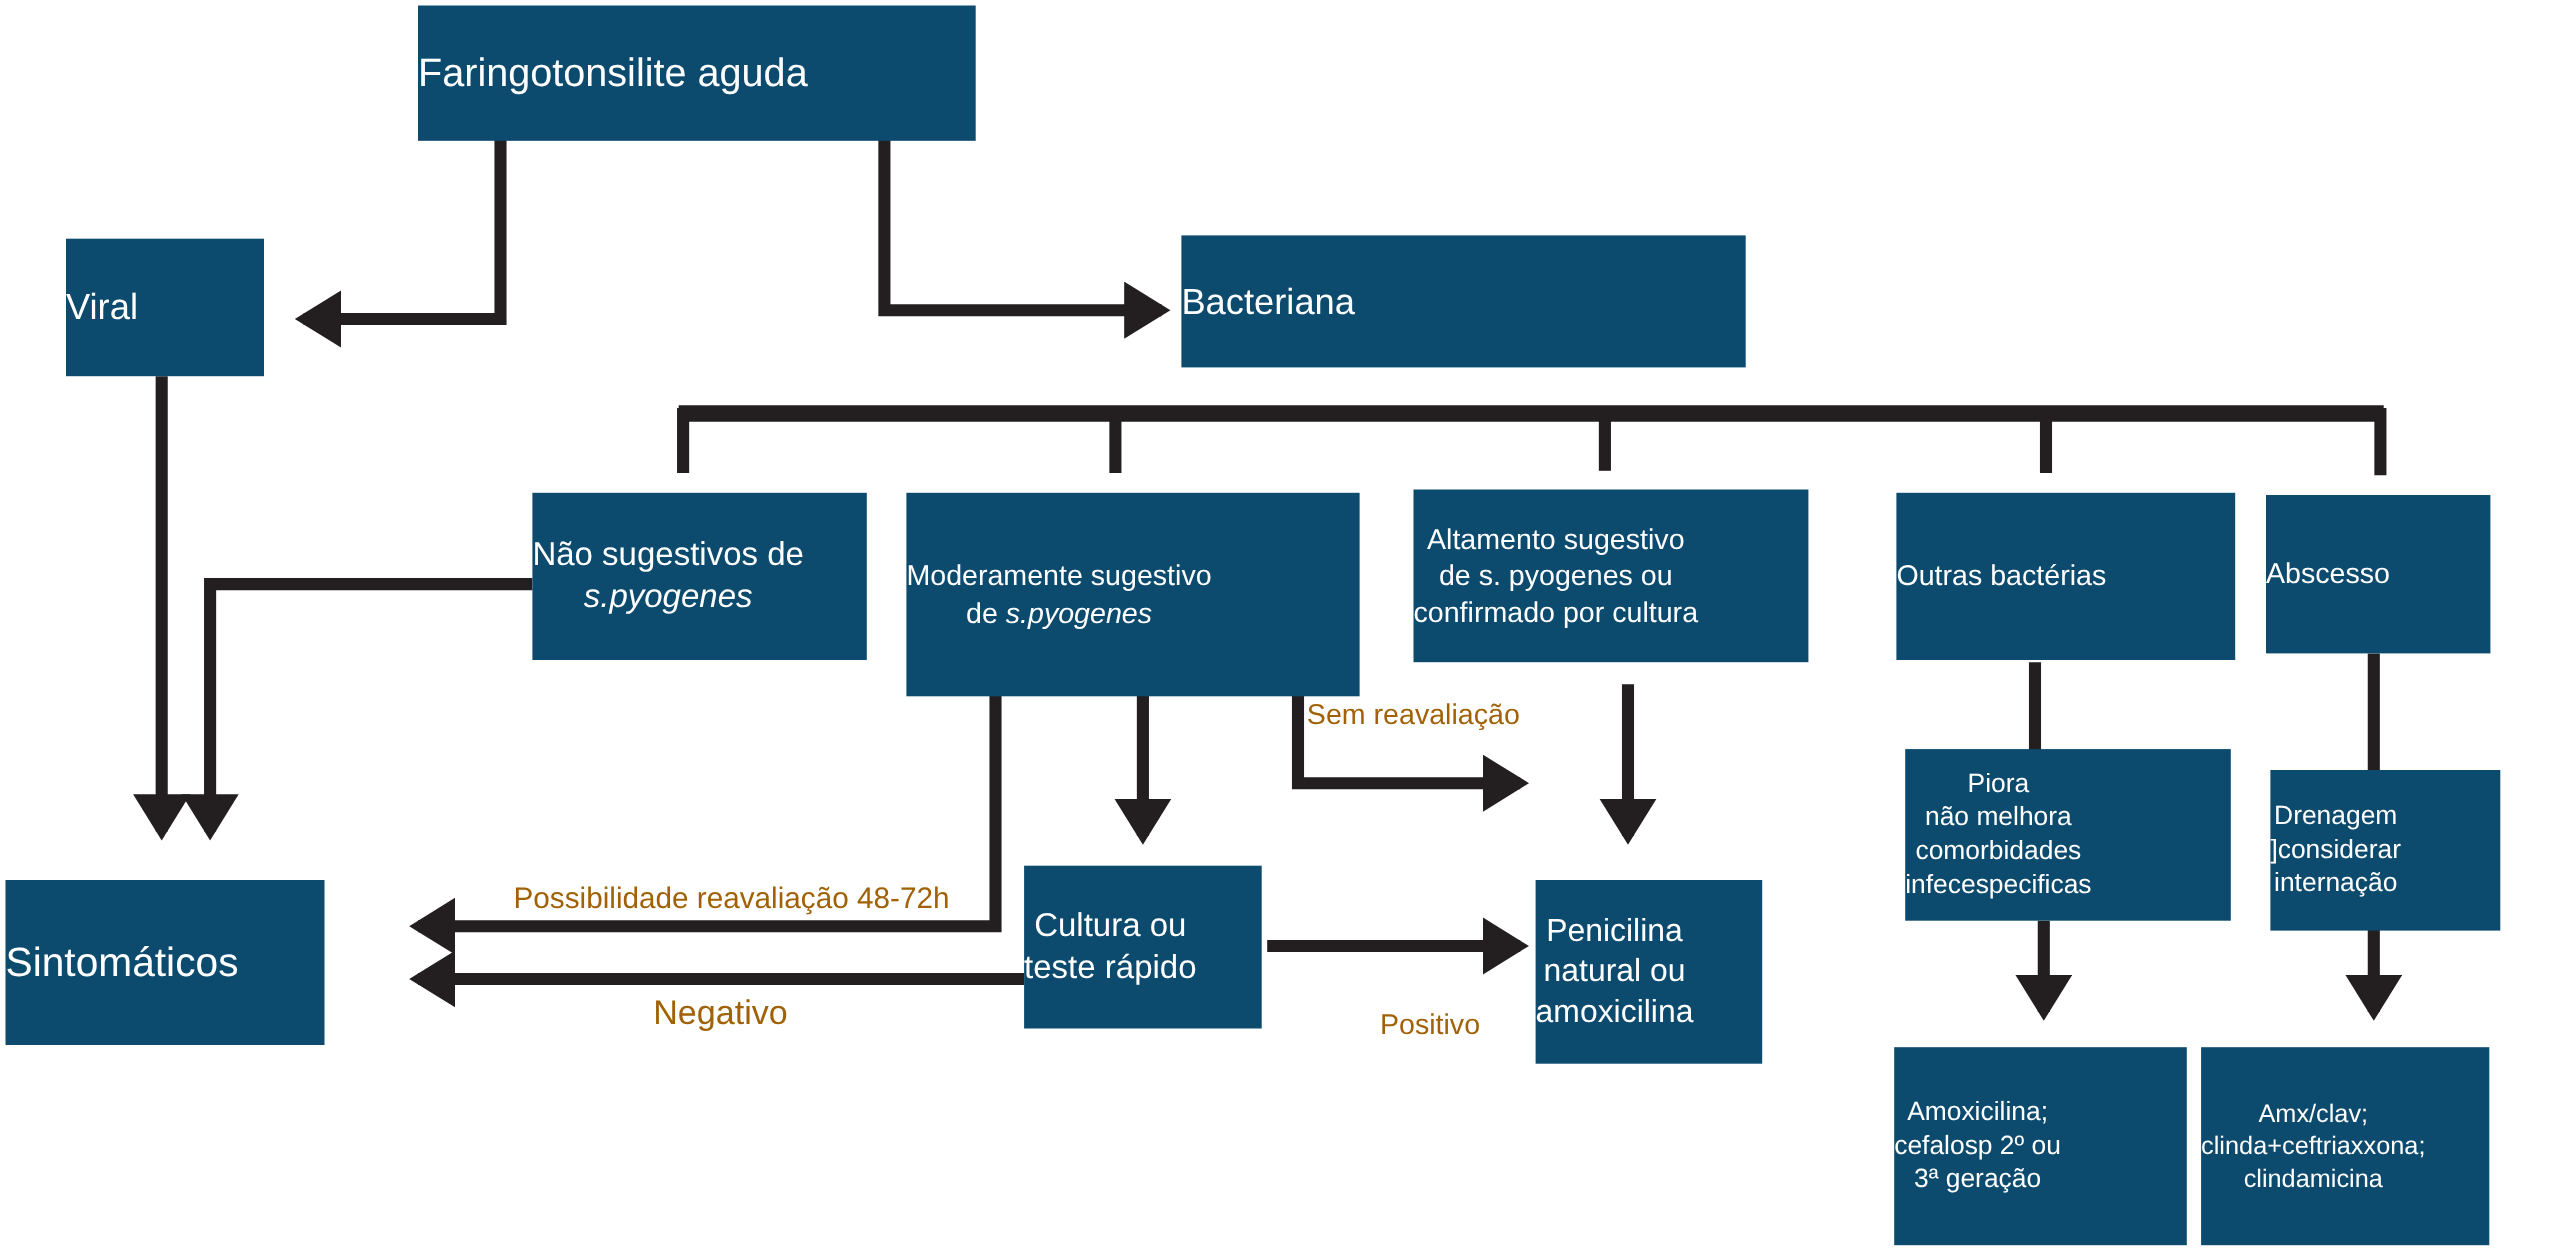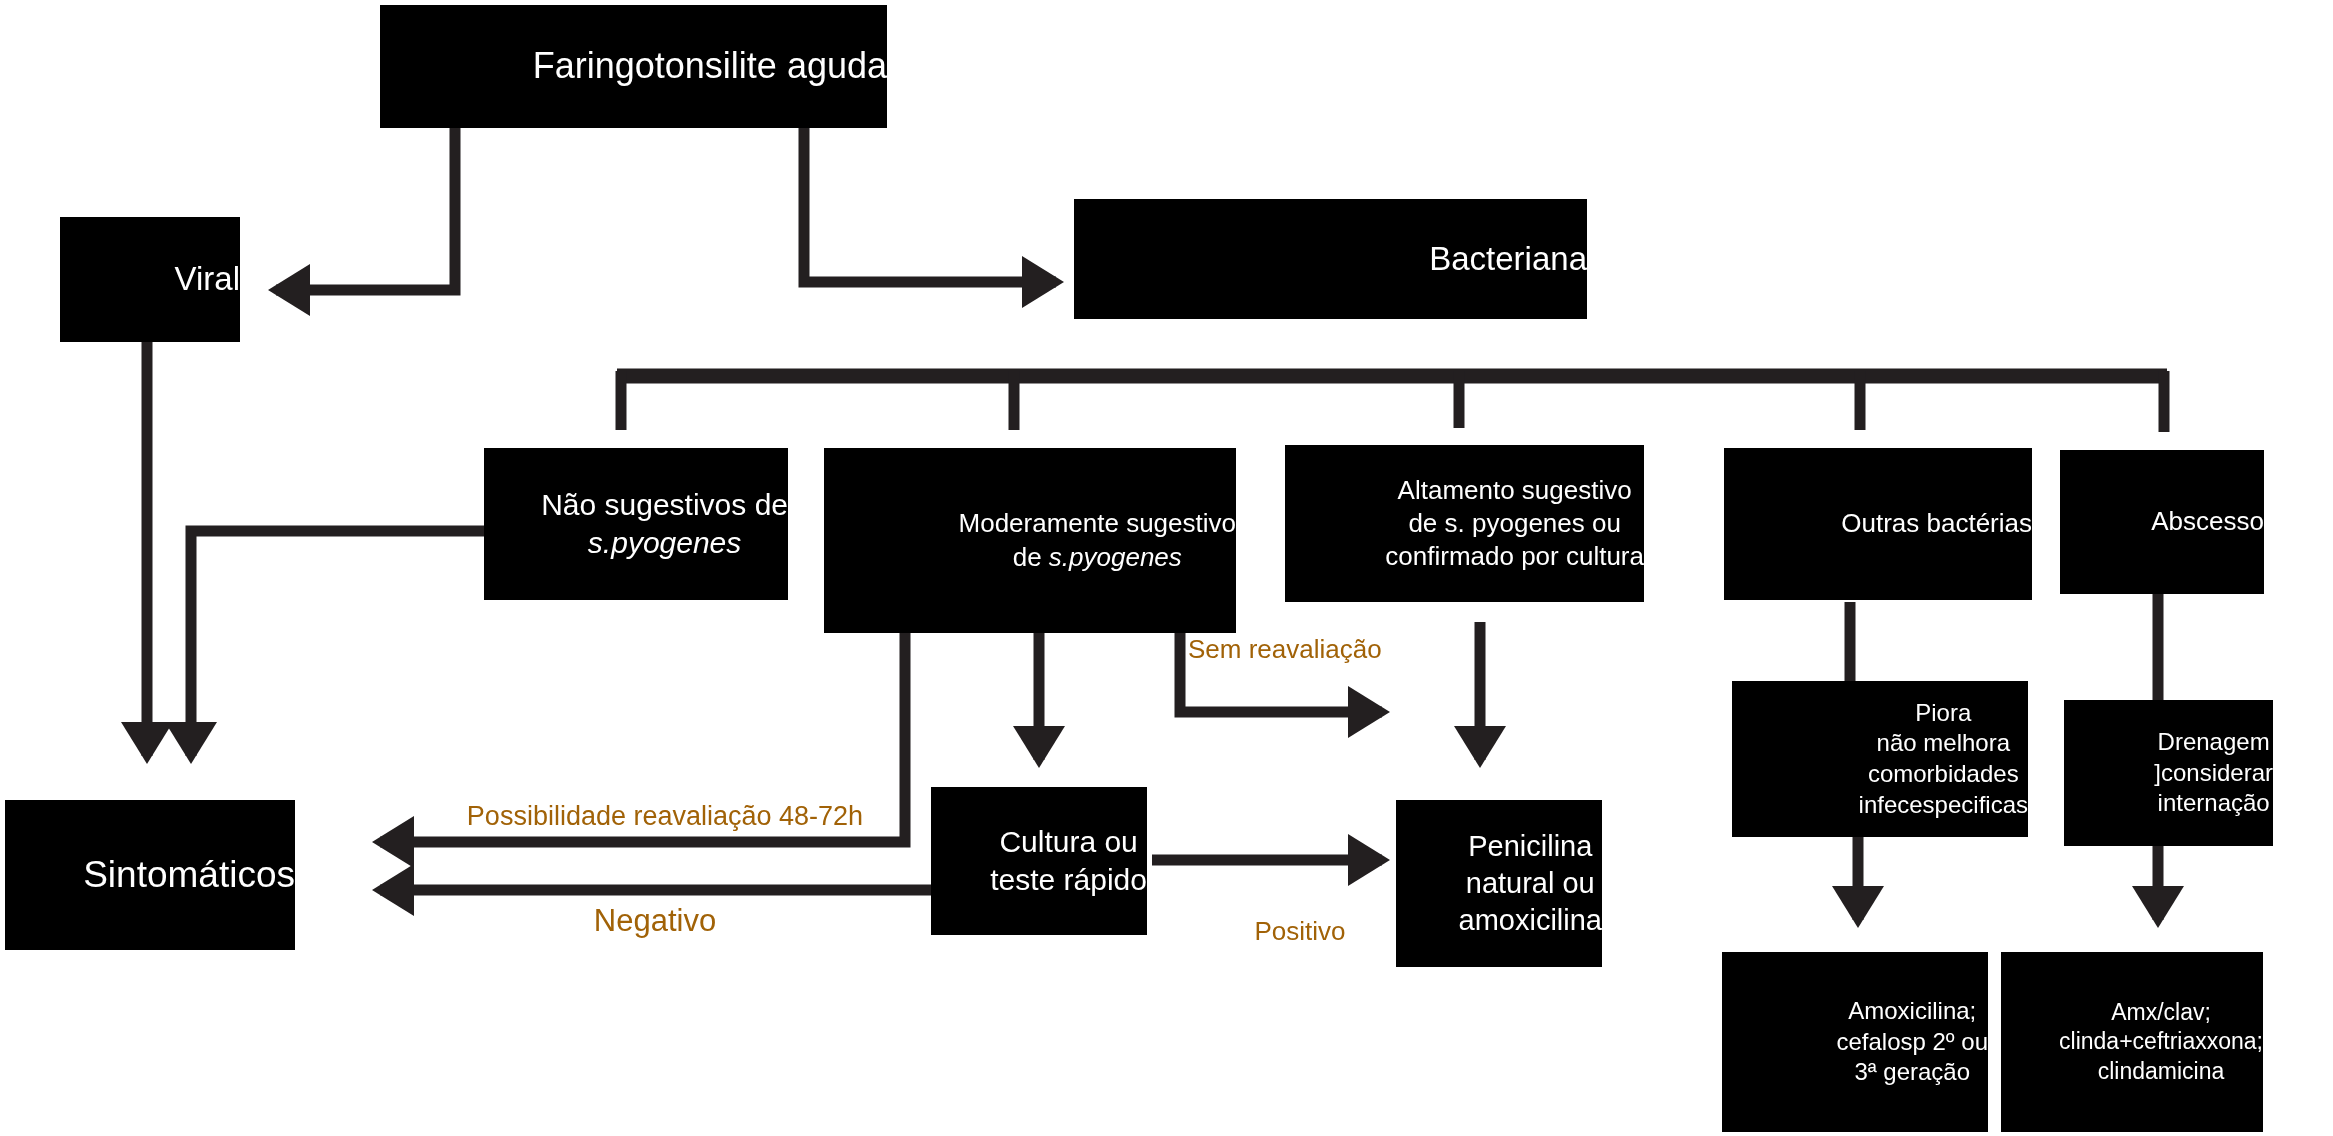--- a/index.html
+++ b/index.html
@@ -6,40 +6,40 @@
   html,body{margin:0;padding:0;background:#ffffff;}
   .canvas{
     position:relative;
     width:2333px;height:1136px;
     background:#ffffff;
     font-family:"Liberation Sans", sans-serif;
     overflow:hidden;
   }
   .node{
     position:absolute;
-    background:#000000;
+    background:#0c4a6e;
     color:#ffffff;
-    display:flex;align-items:center;justify-content:flex-end;
+    display:flex;align-items:center;justify-content:flex-start;
     text-align:center;
     line-height:1.28;
     box-sizing:border-box;
   }
   .node i{font-style:italic;}
   .edge-label{
     position:absolute;
     color:#a16207;
     text-align:center;
     white-space:nowrap;
   }
   #connectors{position:absolute;left:0;top:0;}
 
   
   #n-faringotonsilite{left:380px;top:5px;width:507px;height:123px;font-size:36px;}
   #n-viral{left:60px;top:217px;width:180px;height:125px;font-size:33px;}
-  #n-bacteriana{left:1074px;top:199px;width:513px;height:120px;font-size:33px;}
+  #n-bacteriana{left:1074px;top:214px;width:513px;height:120px;font-size:33px;}
   #n-nao-sugestivos{left:484px;top:448px;width:304px;height:152px;font-size:30px;}
   #n-moderamente{left:824px;top:448px;width:412px;height:185px;font-size:26px;}
   #n-altamente{left:1285px;top:445px;width:359px;height:157px;font-size:26px;}
   #n-outras-bacterias{left:1696px;top:448px;width:308px;height:152px;font-size:26px;margin-left:28px;}
   #n-abscesso{left:2060px;top:450px;width:204px;height:144px;font-size:26px;}
   #n-sintomaticos{left:5px;top:800px;width:290px;height:150px;font-size:37px;}
   #n-cultura{left:931px;top:787px;width:216px;height:148px;font-size:30px;}
   #n-penicilina{left:1396px;top:800px;width:206px;height:167px;font-size:29px;}
   #n-piora{left:1732px;top:681px;width:296px;height:156px;font-size:24px;}
   #n-drenagem{left:2064px;top:700px;width:209px;height:146px;font-size:24px;}

